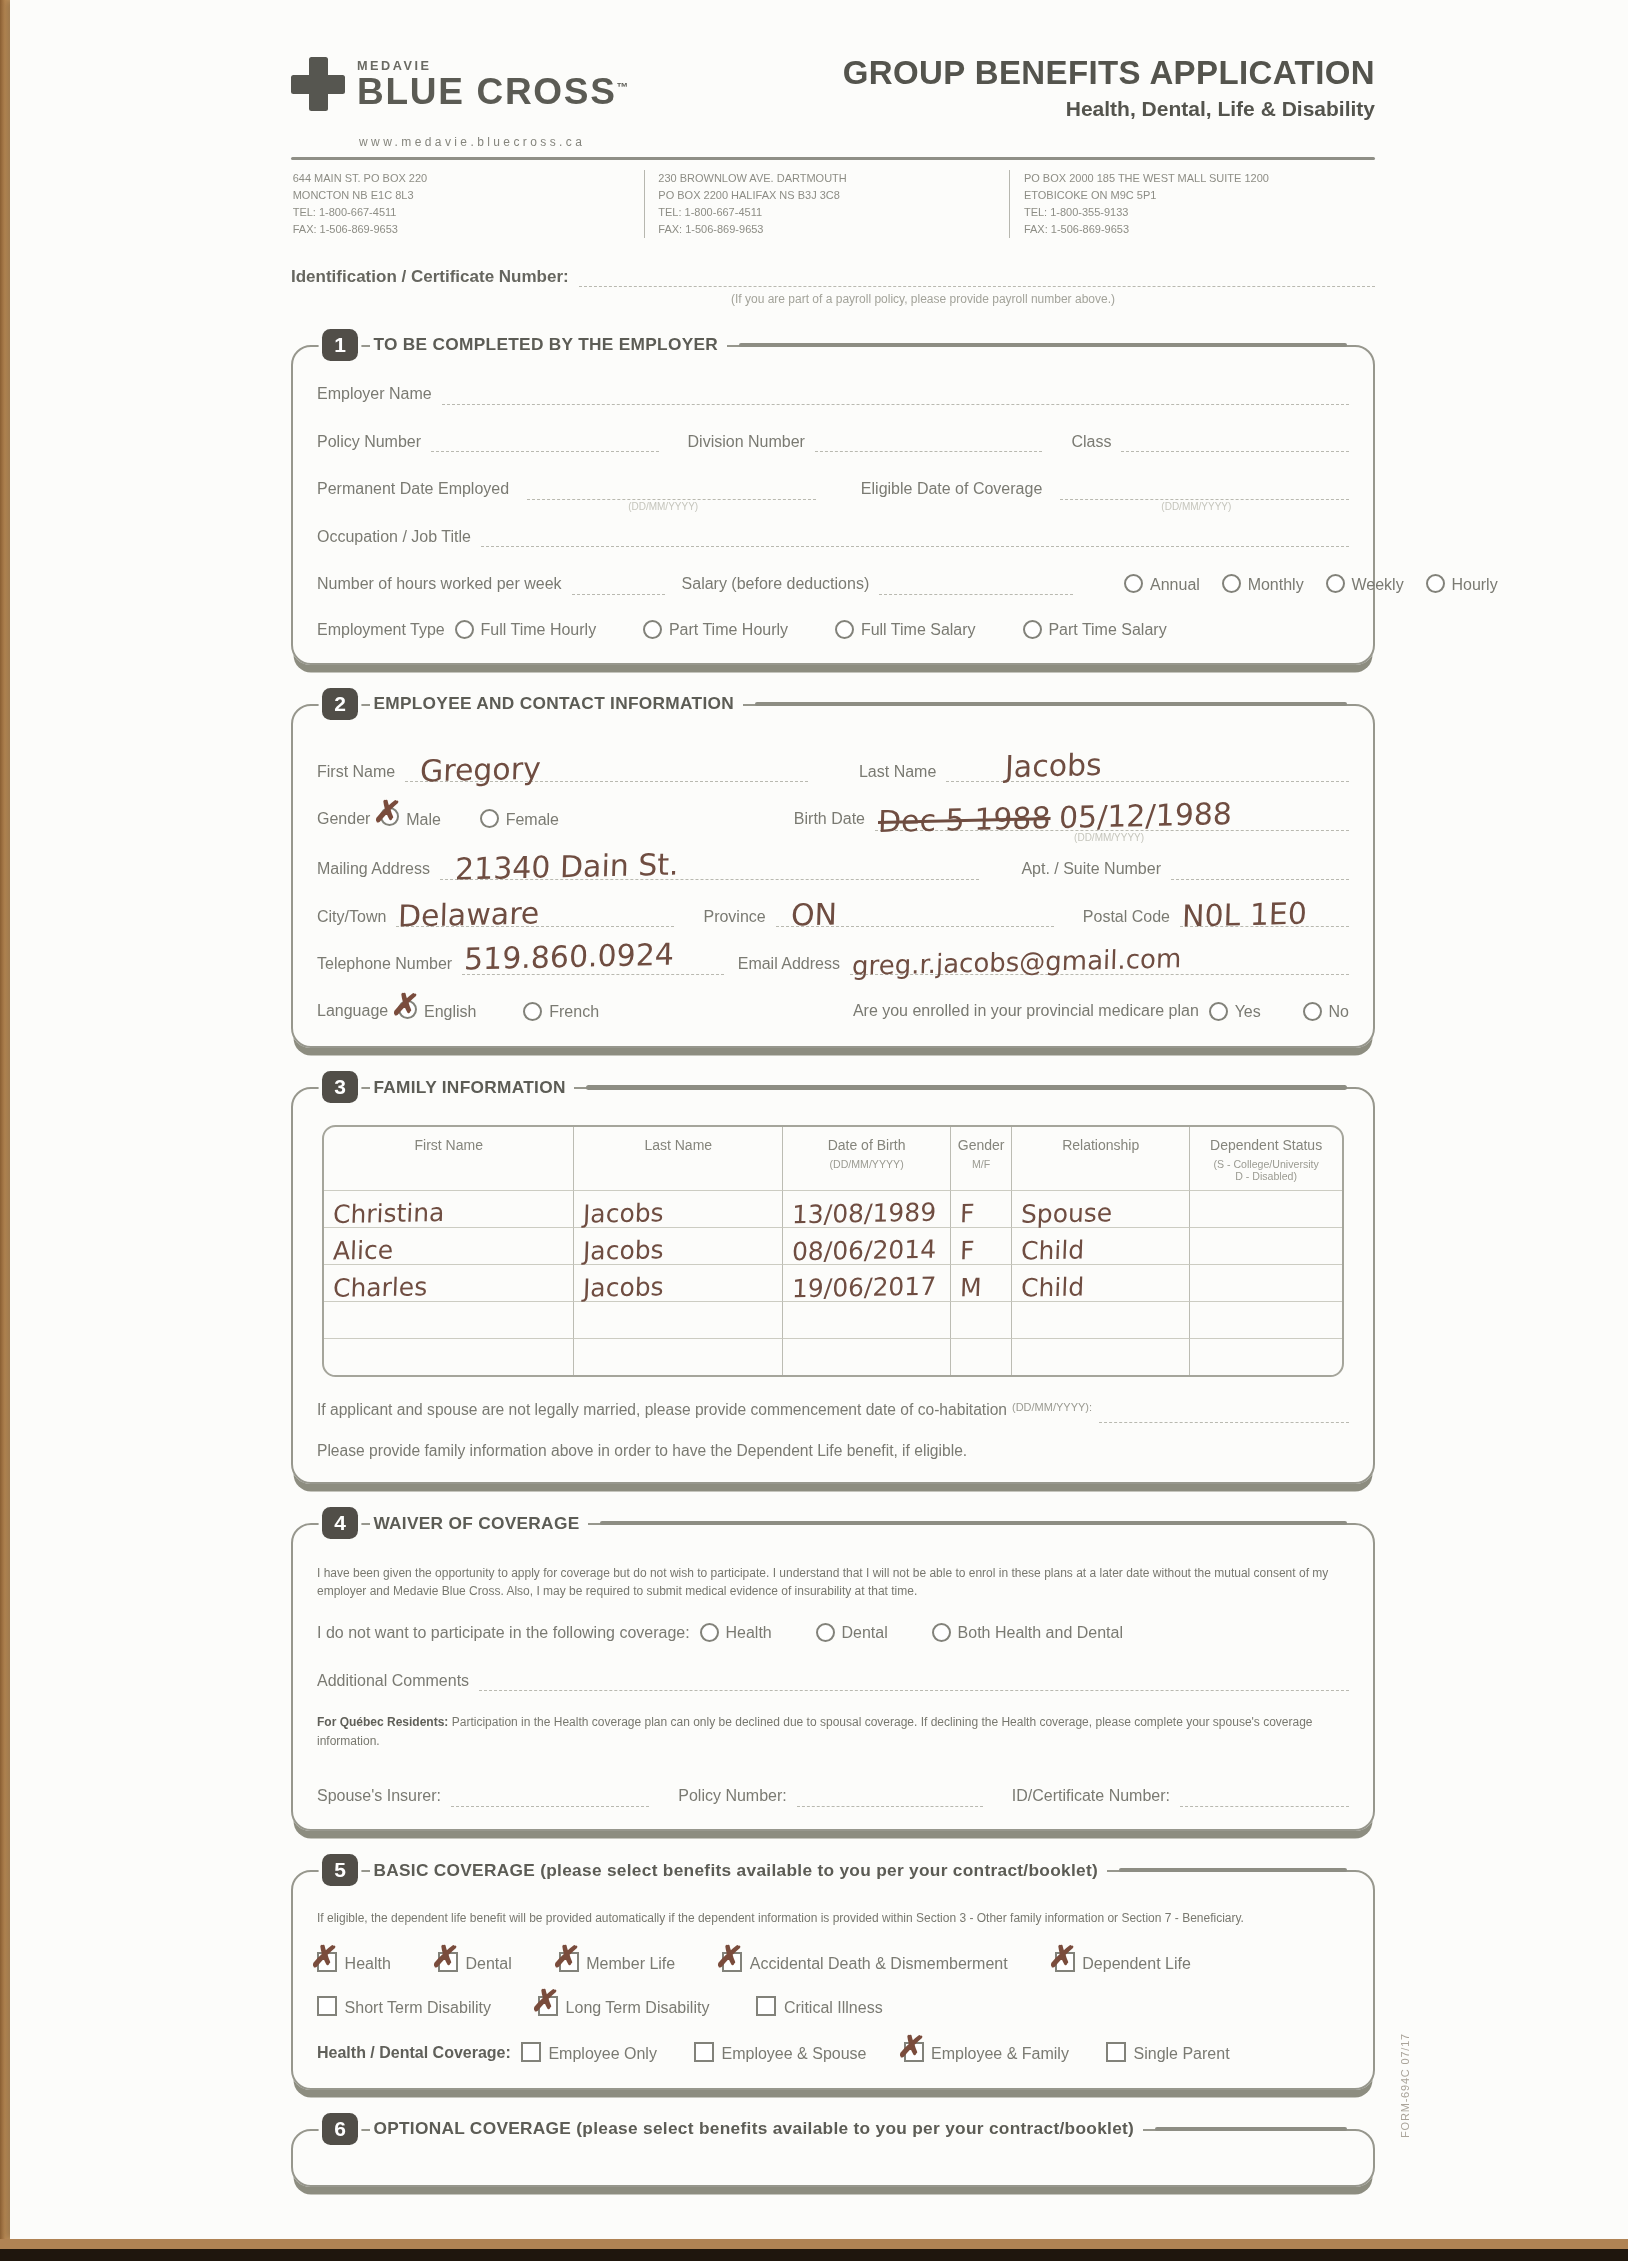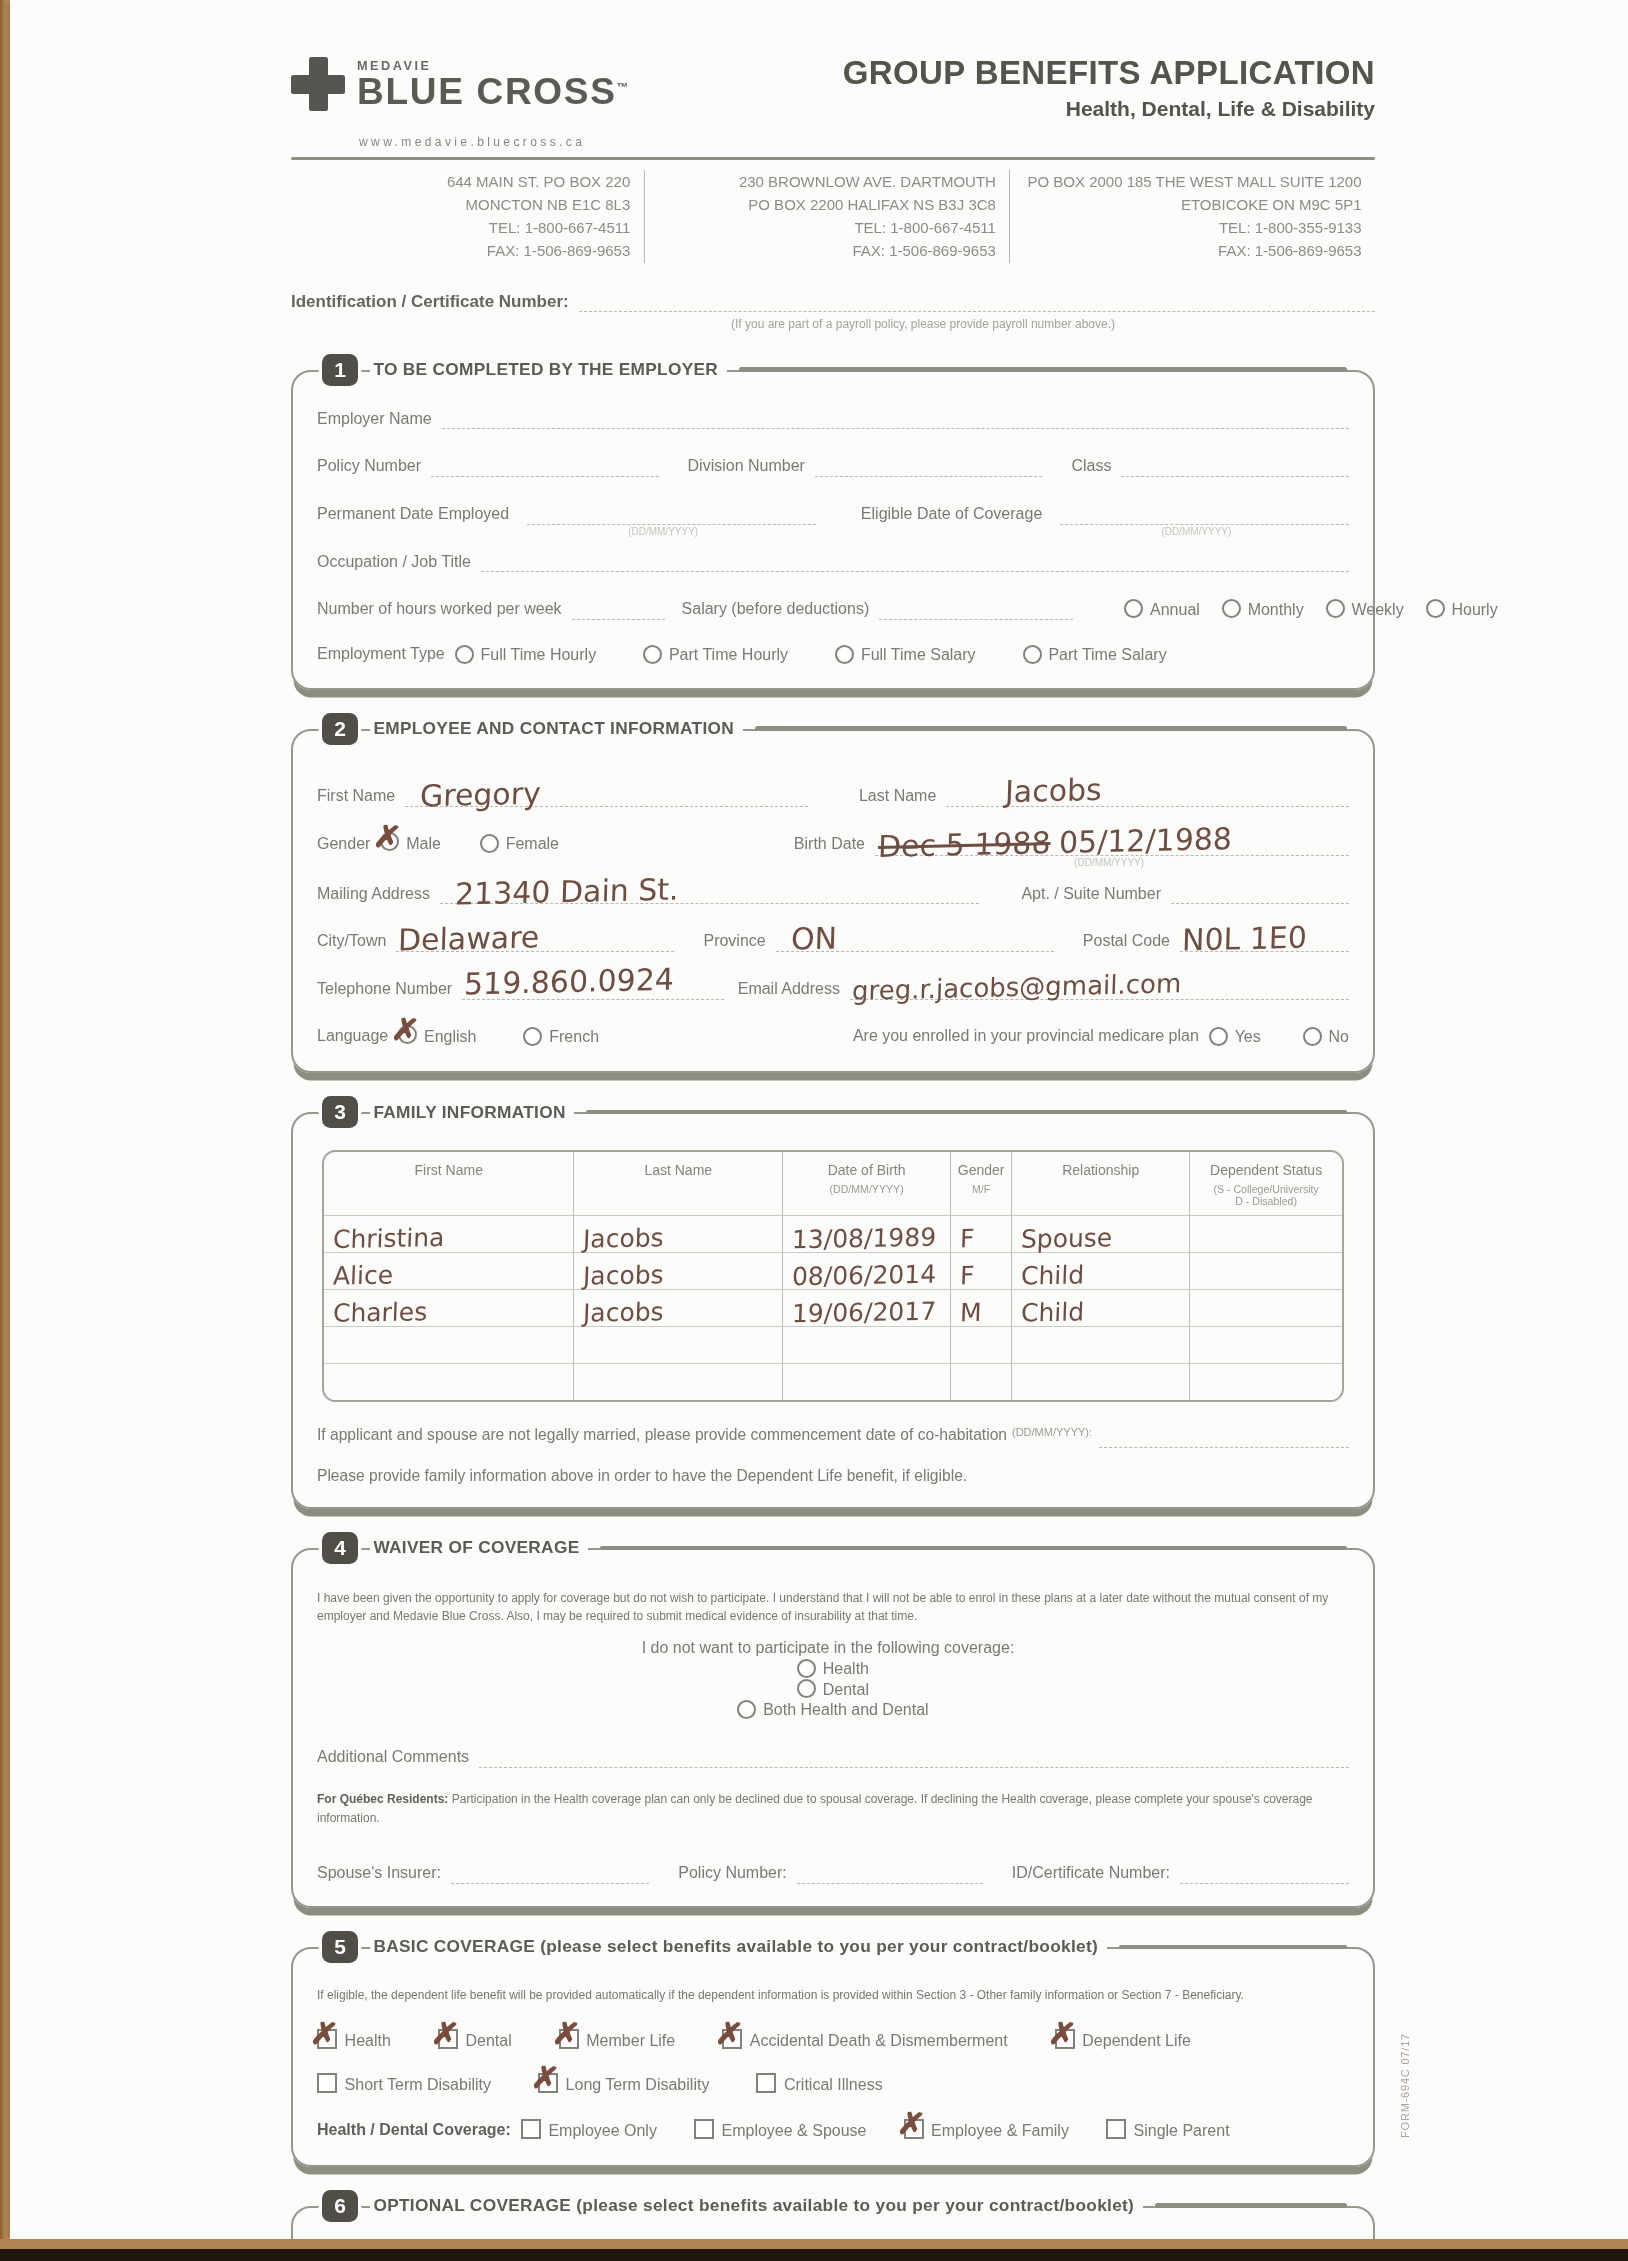--- a/index.html
+++ b/index.html
@@ -26,21 +26,21 @@
   .cross::after{left:0;top:18px;width:54px;height:18.6px;border-radius:2.5px;}
   .brand-small{font-size:12.7px;font-weight:bold;letter-spacing:2.5px;color:#6a6a63;margin-top:5px;}
   .brand-big{font-size:37px;font-weight:bold;letter-spacing:1.7px;color:#5b5b54;line-height:1.05;}
   .tm{font-size:12px;vertical-align:super;}
   .doc-title{text-align:right;color:#54544d;}
   .doc-title .t1{font-size:33px;font-weight:bold;letter-spacing:0.4px;}
   .doc-title .t2{font-size:21px;font-weight:bold;margin-top:5px;}
   .website{font-size:12px;letter-spacing:3.4px;color:#85857d;margin:13.5px 0 8.5px 68px;}
   .hdr-rule{height:2.5px;background:#8f8f86;border-radius:1.7px;}
   .offices{display:flex;margin-top:10px;}
-  .office{font-size:15px;line-height:1.55;color:#8d8d85;padding:0 13.5px;flex:1;border-left:1.3px solid #b7b7af;text-align:right;}
+  .office{font-size:11px;line-height:1.55;color:#8d8d85;padding:0 13.5px;flex:1;border-left:1.3px solid #b7b7af;}
   .office:first-child{border-left:none;padding-left:1.7px;}
 
   
   .idrow{display:flex;align-items:flex-end;margin-top:29px;}
   .idlabel{font-size:17px;font-weight:bold;color:#66665f;white-space:nowrap;padding-right:10px;}
   .idhint{font-size:12px;color:#a3a39a;margin:5px 0 0 440px;}
 
   
   .sec{border:2.5px solid #97978d;border-radius:20px;box-shadow:0 10px 0 -2.5px #8d8d80;
        padding:0 24px 22px 24px;margin-top:39px;position:relative;}
@@ -442,21 +442,21 @@
     </div>
   </div>
 
   <div class="sec">
     <div class="sec-head">
       <span class="badge">4</span>
       <span class="sec-title">WAIVER OF COVERAGE</span>
       <span class="sec-rule"></span>
     </div>
     <div class="para" style="margin-top:6.8px;">I have been given the opportunity to apply for coverage but do not wish to participate. I understand that I will not be able to enrol in these plans at a later date without the mutual consent of my employer and Medavie Blue Cross. Also, I may be required to submit medical evidence of insurability at that time.</div>
-    <div class="frow" style="align-items:center;margin-top:13px;flex-direction:column;">
+    <div class="frow" style="align-items:center;margin-top:22px;">
       <span class="lbl">I do not want to participate in the following coverage:</span>
       <span class="opt">
             <span class="radio"></span>
             <span>Health</span>
           </span>
           <span class="gap" style="width:44px;"></span>
       <span class="opt">
             <span class="radio"></span>
             <span>Dental</span>
           </span>

